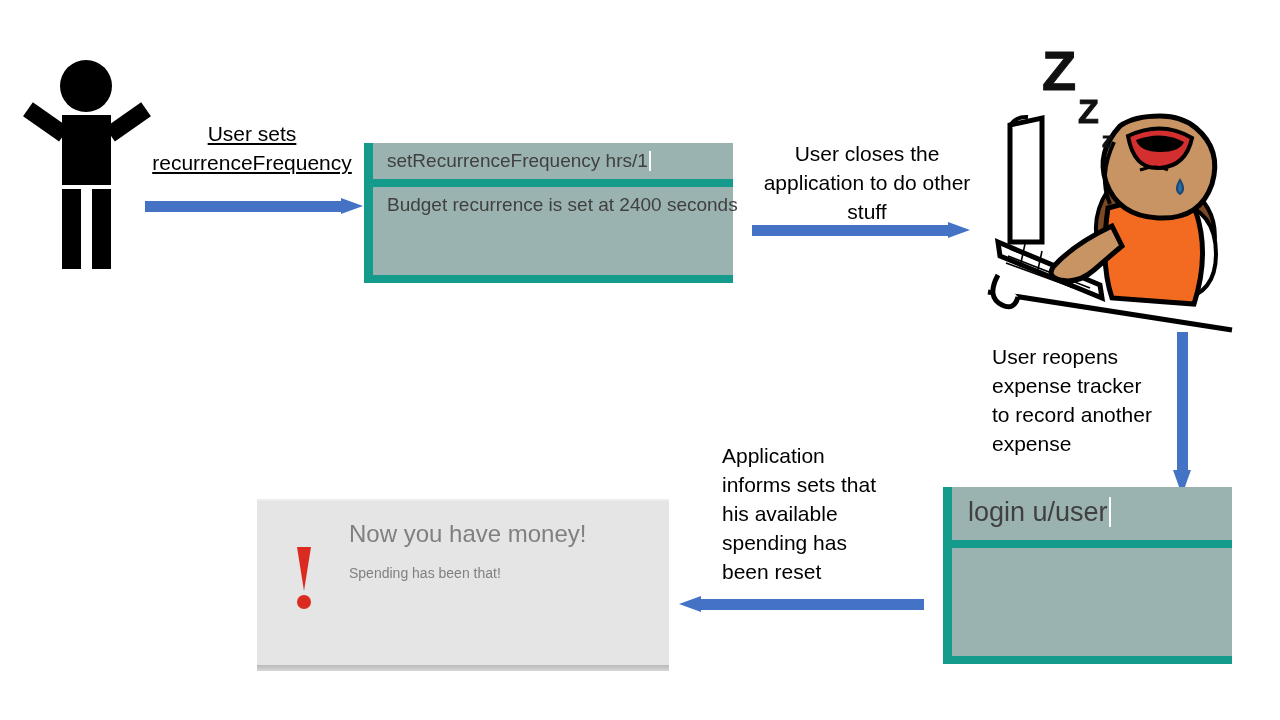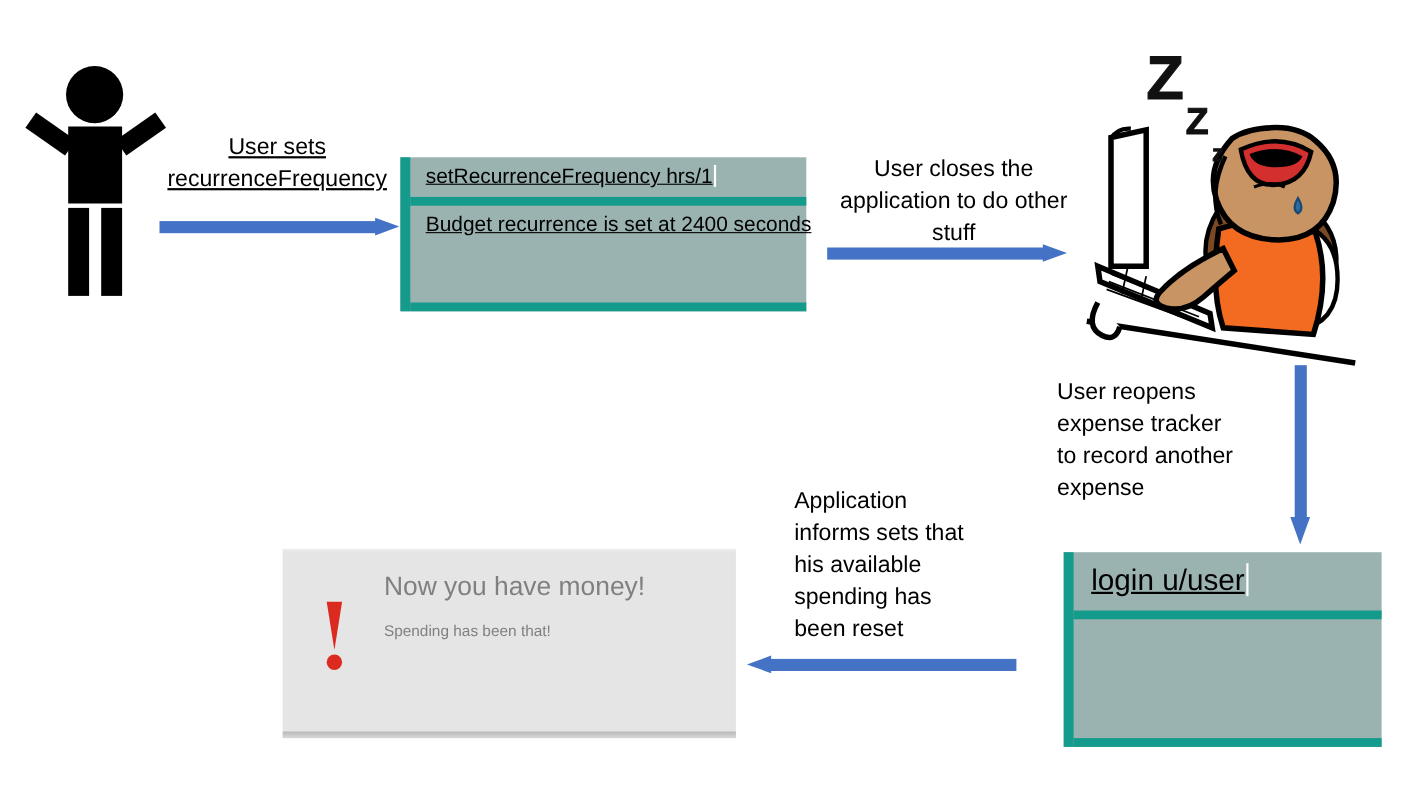--- a/index.html
+++ b/index.html
@@ -94,39 +94,38 @@
     border-top: 25px solid #4472C4;
   }
 
   
   .term-panel {
     position: absolute;
     background: #9BB3B0;
     border-left: 9px solid #149B8C;
   }
   .term-line {
-    color: #000000;
+    color: #404040;
     font-size: 19px;
     padding: 7px 0 7px 14px;
     white-space: nowrap;
-    text-decoration: underline;
   }
   .term-divider { height: 8px; background: #149B8C; }
   .term-caret {
     display: inline-block;
     width: 2px; height: 20px;
     background: #ffffff;
     vertical-align: -4px;
     margin-left: 1px;
   }
 
   #panel-recurrence { left: 364px; top: 143px; width: 360px; }
   #panel-recurrence .term-body { height: 52px; }
 
-  #panel-login { left: 943px; top: 502px; width: 280px; margin-left: 24px; }
+  #panel-login { left: 943px; top: 487px; width: 280px; }
   #panel-login .term-line { font-size: 27px; padding: 10px 0 12px 16px; }
   #panel-login .term-caret { height: 30px; vertical-align: -6px; }
   #panel-login .term-body { height: 108px; }
   #panel-login .term-footer { height: 8px; background: #149B8C; }
 
   
   #notify-card {
     left: 257px; top: 499px; width: 412px; height: 172px;
     background: #e5e5e5;
   }
@@ -254,21 +253,21 @@
     <path d="M156 110 q26 -10 48 2 q-4 10 -24 10 q-20 0 -24 -12 Z" fill="#000"></path>
 
     <path d="M160 140 q16 -6 28 0" fill="none" stroke="#000" stroke-width="3"></path>
 
     <path d="M200 150 q6 10 0 14 q-6 -4 0 -14 Z" fill="#2E6DA4" stroke="#1a4a73" stroke-width="2"></path>
 
     <path d="M134 112 q-16 34 -4 62" fill="none" stroke="#000" stroke-width="4"></path>
   </svg>
 </div>
 
-<div class="abs flow-label left-align" style="left:961px; top:343px; width:190px;">User reopens
+<div class="abs flow-label left-align" style="left:992px; top:343px; width:190px;">User reopens
 expense tracker
 to record another
 expense</div>
 
 <div class="arrow-v" id="arrow-reopen" style="left:1173px; top:332px; height:163px;">
   <div class="shaft" style="top:0; bottom:22px;"></div>
   <div class="head-d"></div>
 </div>
 
 <div class="term-panel" id="panel-login">

